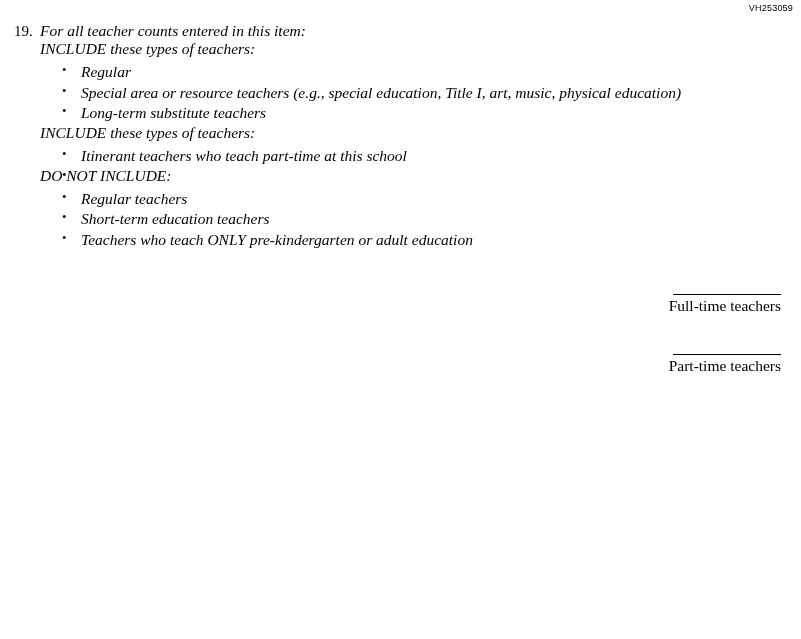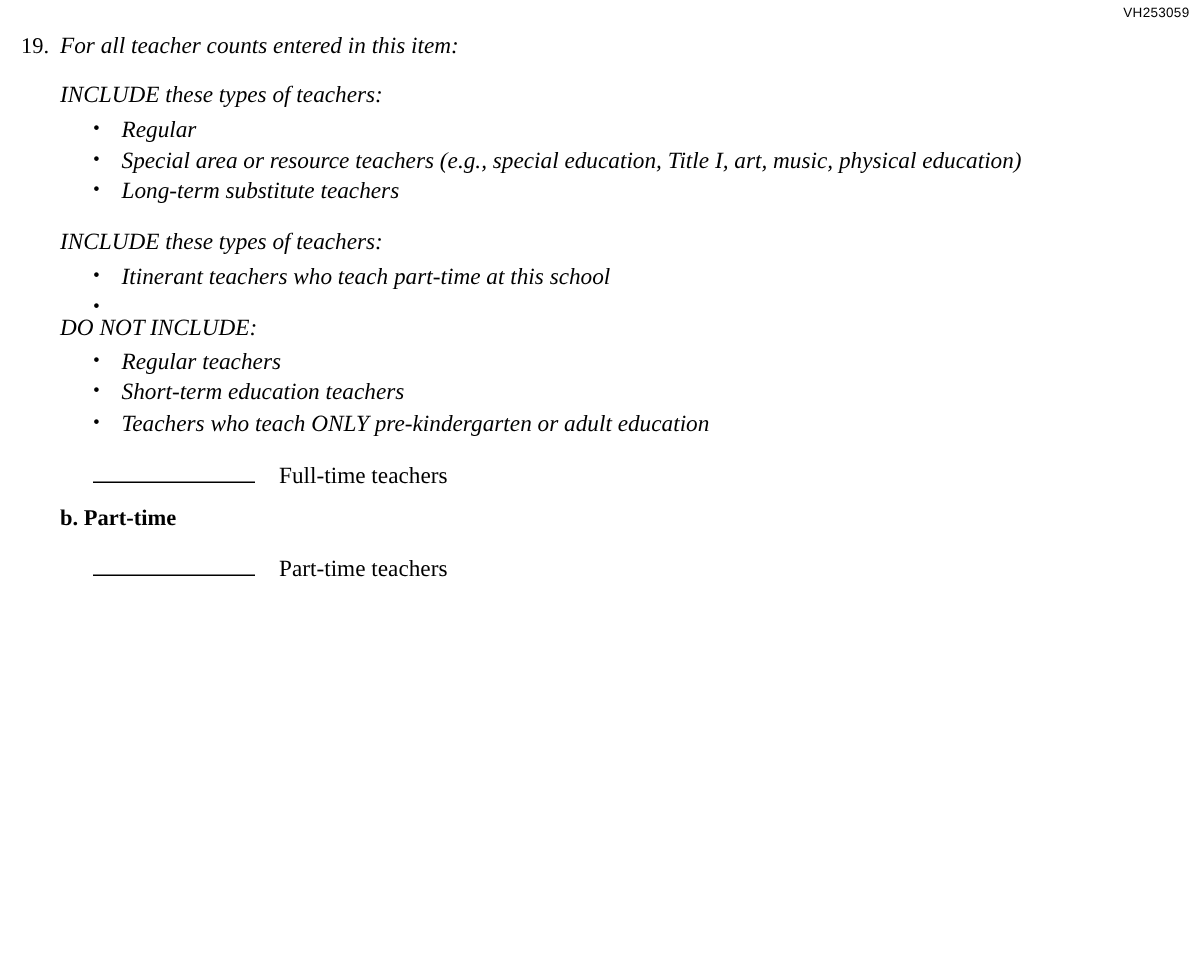--- a/index.html
+++ b/index.html
@@ -47,21 +47,20 @@
     flex: 0 0 26px;
   }
   .item-stem {
     font-style: italic;
     font-size: 15.5px;
   }
   .body {
     margin-left: 26px;
   }
   .grp {
-    margin-top: 15px;
   }
   .grp-title {
     font-style: italic;
     font-size: 15.5px;
     margin-bottom: 4px;
   }
   ul.bullets {
     list-style: none;
     margin: 0;
     padding: 0;
@@ -89,23 +88,24 @@
   }
   .question .ital {
     font-style: italic;
   }
   .sub {
     margin-top: 16px;
     font-weight: bold;
     font-size: 15px;
   }
   .answer-row {
-    margin-top: 14px;
+    margin-top: 30px;
     display: flex;
-    align-items: flex-start;
+    align-items: flex-end;
+    flex-direction: column;
   }
   .blank-line {
     display: inline-block;
     width: 108px;
     border-bottom: 1.6px solid #000;
     height: 14px;
     margin-left: 22px;
   }
   .answer-label {
     font-size: 15.5px;
@@ -156,21 +156,20 @@
           <li><span class="dot">•</span><span>Teachers who teach ONLY pre-kindergarten or adult education</span></li>
         </ul>
       </div>
 
 
       <div class="answer-row">
         <span class="blank-line"></span>
         <span class="answer-label">Full-time teachers</span>
       </div>
 
-      <div class="sub">b. Part-time</div>
       <div class="answer-row">
         <span class="blank-line"></span>
         <span class="answer-label">Part-time teachers</span>
       </div>
 
     </div>
   </div>
 </div>
 
 </body></html>

